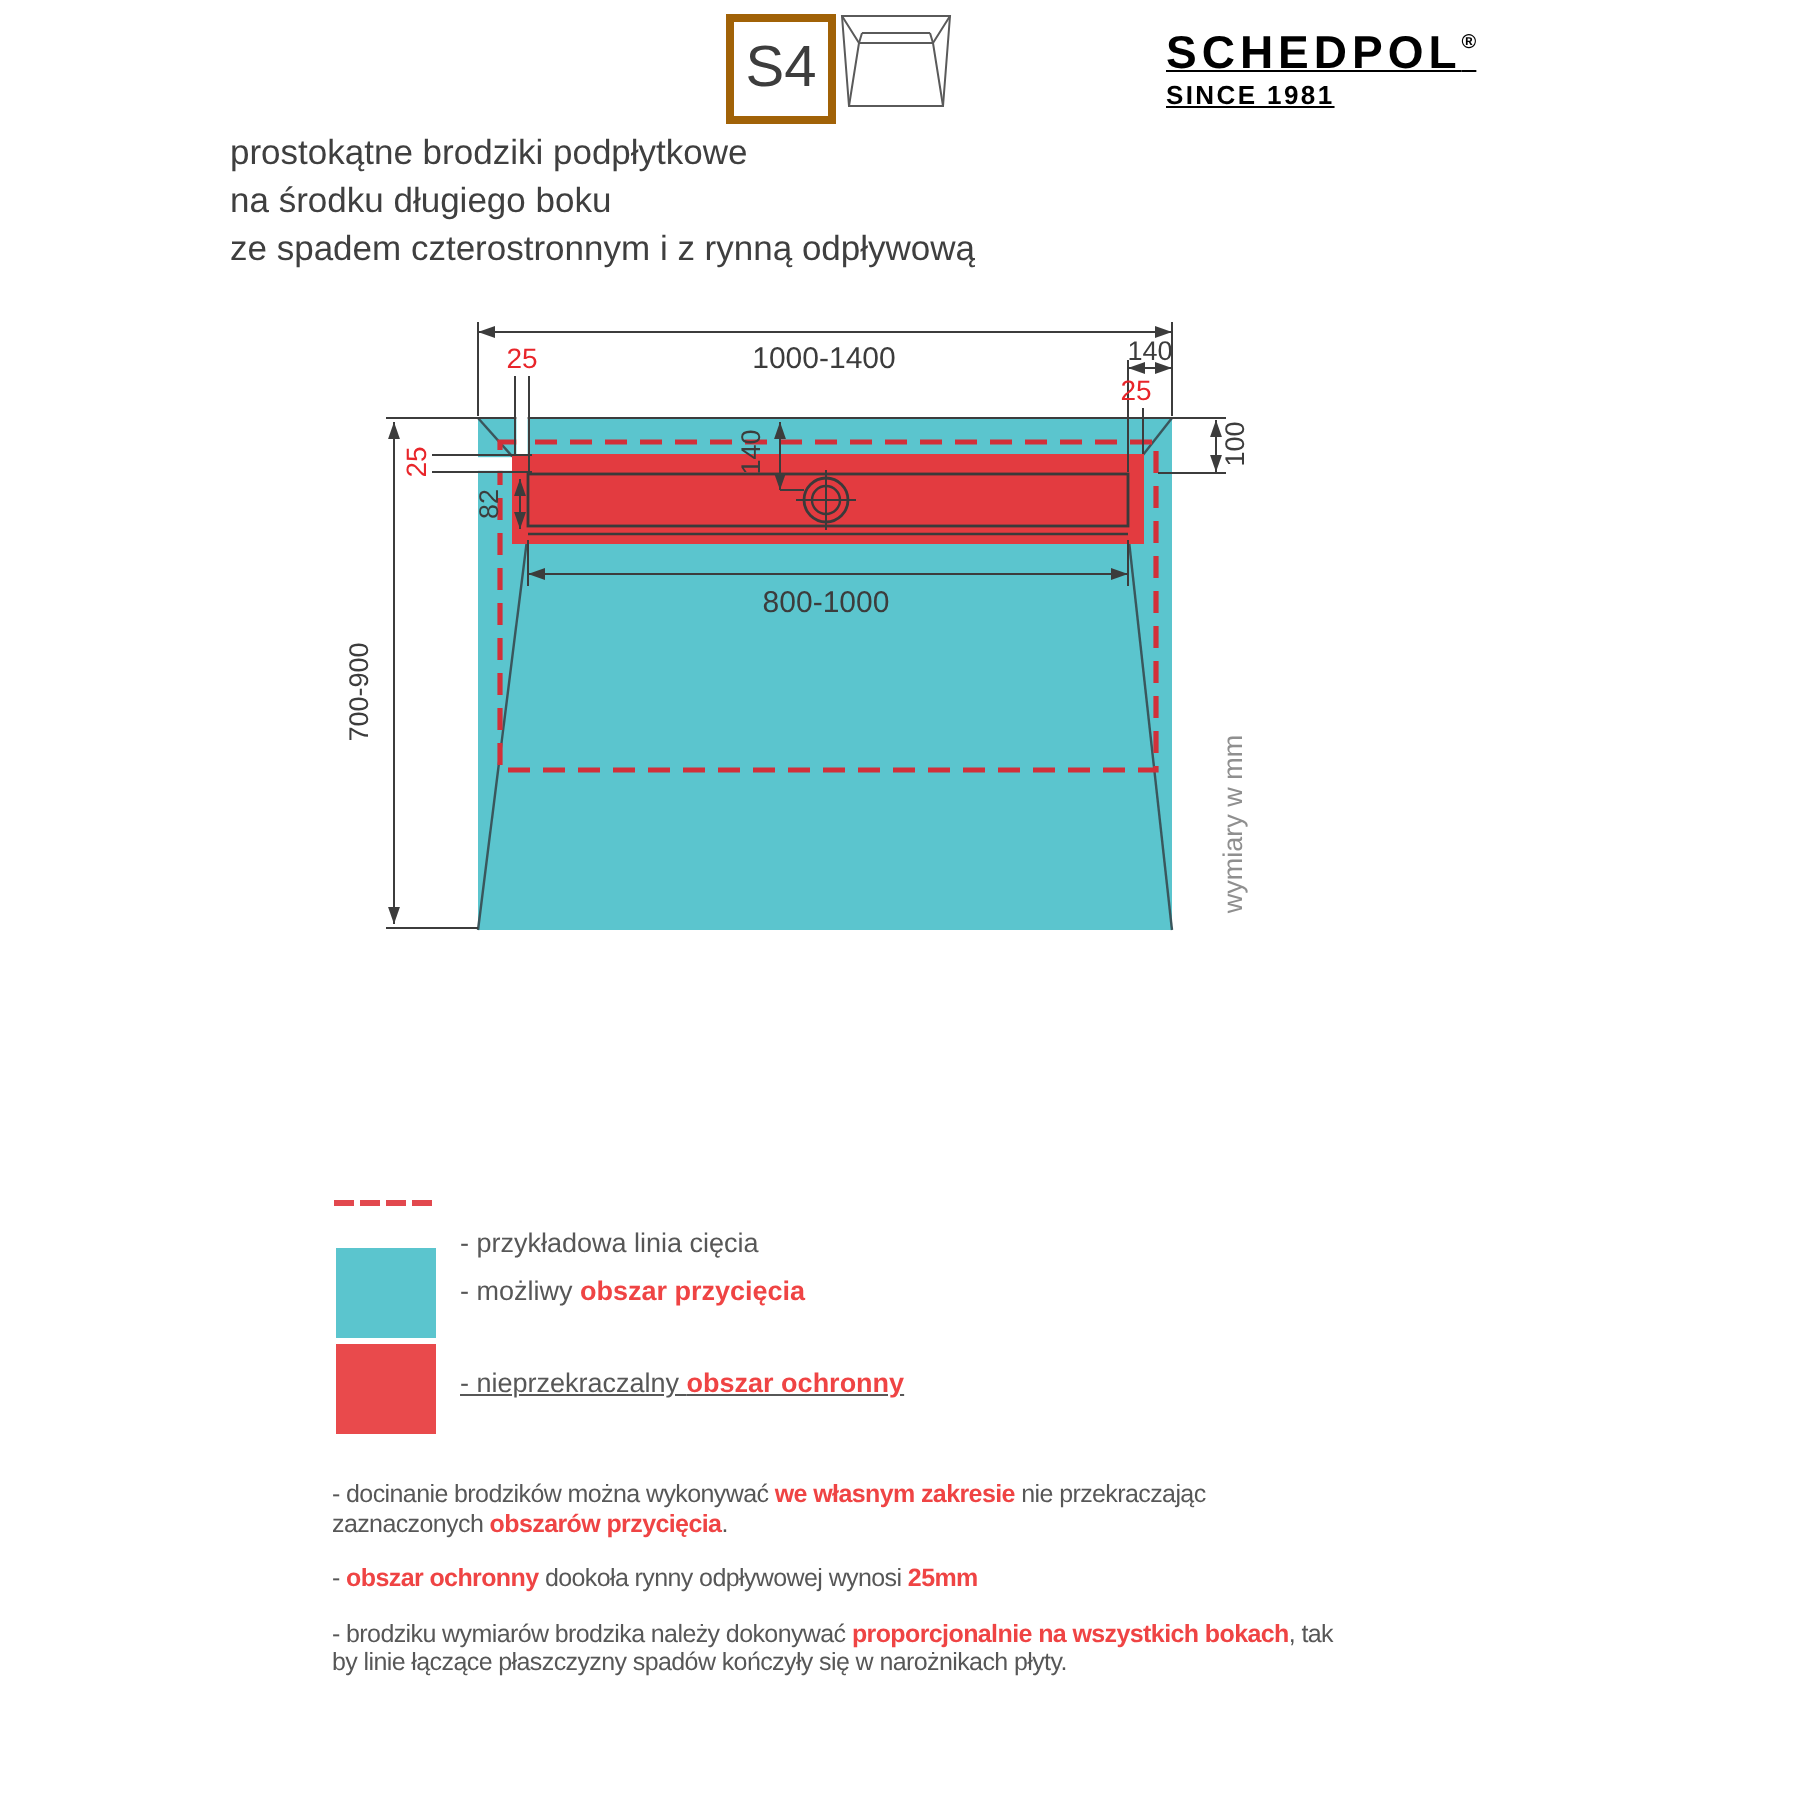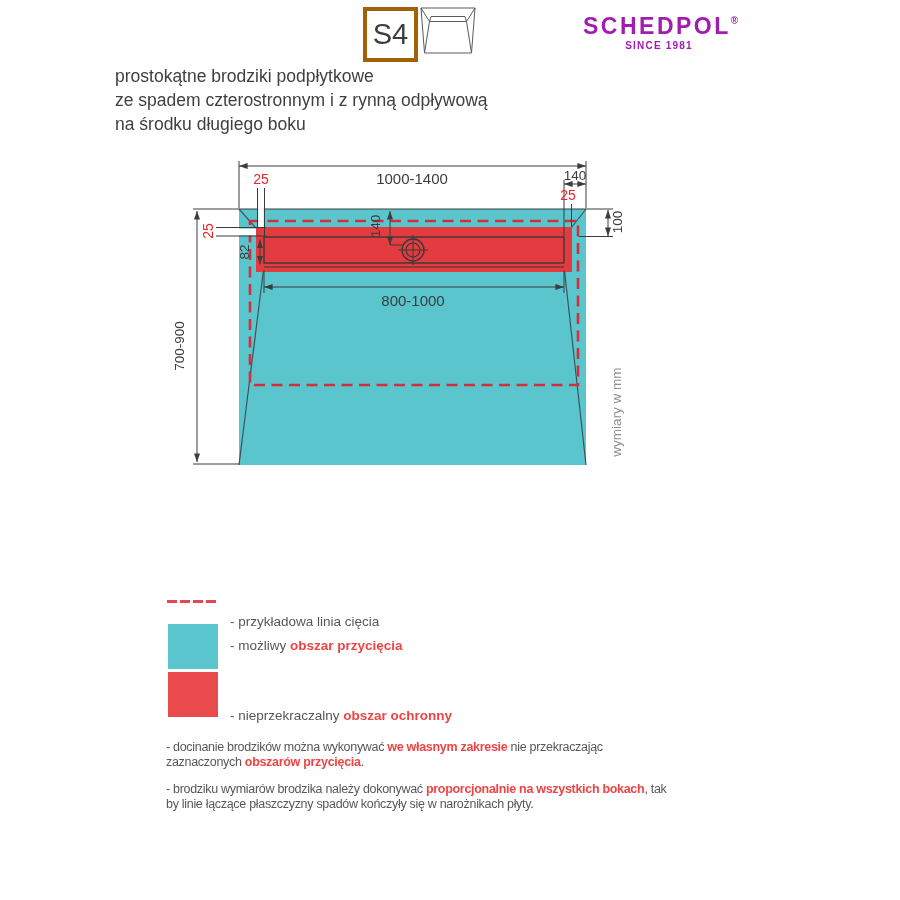--- a/index.html
+++ b/index.html
@@ -4,24 +4,24 @@
 <style>
   html,body{margin:0;padding:0;}
   body{width:900px;height:900px;background:#ffffff;position:relative;overflow:hidden;
        font-family:"Liberation Sans",sans-serif;}
   .abs{position:absolute;}
 
   
   .s4-box{left:363px;top:7px;width:47px;height:47px;border:4px solid #a16207;
           text-align:center;line-height:47px;font-size:29px;color:#3d3d3d;background:#fff;}
   .tray-icon{left:417px;top:6px;}
-  .logo{left:583px;top:13px;width:160px;color:#a21caf;}
+  .logo{left:583px;top:13px;width:160px;color:#000000;text-decoration:underline;}
   .brand{font-weight:bold;font-size:23px;letter-spacing:2.5px;}
   .reg{font-size:10px;font-weight:bold;vertical-align:10px;letter-spacing:0;}
-  .since{font-size:10px;font-weight:bold;letter-spacing:1.2px;text-align:center;
+  .since{font-size:13px;font-weight:bold;letter-spacing:1.2px;text-align:left;
          padding-right:8px;margin-top:0px;}
 
   
   .title{left:115px;top:64px;width:600px;text-align:left;color:#3f3f3f;
          font-size:17.5px;line-height:24px;}
 
   
   .diagram{left:160px;top:150px;}
   .dimt{font-size:15px;fill:#3c3c3c;}
   .dimt-s{font-size:13.5px;fill:#3c3c3c;}
@@ -29,21 +29,21 @@
   .units-t{font-size:13.5px;fill:#8f8f8f;}
 
   
   .swatch-dash{left:167px;top:600px;width:49px;height:3px;
     background:repeating-linear-gradient(90deg,#e2484e 0 10px,transparent 10px 13px);}
   .swatch-teal{left:168px;top:624px;width:50px;height:45px;background:#5bc5ce;}
   .swatch-red{left:168px;top:672px;width:50px;height:45px;background:#e94a4c;}
   .legend-text{color:#575757;font-size:13.5px;white-space:nowrap;}
   .lg1{left:230px;top:594px;margin-top:20px;}
   .lg2{left:230px;top:638px;}
-  .lg3{left:230px;top:708px;}
+  .lg3{left:230px;top:684px;text-decoration:underline;}
 
   
   .notes{left:166px;top:740px;width:505px;color:#575757;font-size:12.5px;
          line-height:14.6px;letter-spacing:-0.3px;}
   .notes p{margin:0 0 13px 0;}
   .b{font-weight:bold;color:#ef4444;}
 </style>
 </head>
 <body>
 
@@ -61,22 +61,22 @@
   </g>
 </svg>
 
 <div class="abs logo">
   <span class="brand">SCHEDPOL</span><span class="reg">®</span>
   <div class="since">SINCE 1981</div>
 </div>
 
 <div class="abs title">
   <div>prostokątne brodziki podpłytkowe</div>
+  <div>na środku długiego boku</div>
   <div>ze spadem czterostronnym i z rynną odpływową</div>
-  <div>na środku długiego boku</div>
 </div>
 
 <svg class="abs diagram" width="480" height="330" viewBox="160 150 480 330">
   <defs>
     <marker id="ar" viewBox="0 0 9 8" markerWidth="9" markerHeight="8" refX="8.6" refY="4" orient="auto-start-reverse" markerUnits="userSpaceOnUse">
       <path d="M0,1 L8.6,4 L0,7 Z" fill="#3c3c3c"></path>
     </marker>
   </defs>
 
   <rect x="239" y="209" width="347" height="256" fill="#5bc5ce"></rect>
@@ -163,14 +163,15 @@
   <span>- możliwy </span><span class="b">obszar przycięcia</span>
 </div>
 
 <div class="abs swatch-red"></div>
 <div class="abs legend-text lg3">
   <span>- nieprzekraczalny </span><span class="b">obszar ochronny</span>
 </div>
 
 <div class="abs notes">
   <p><span>- docinanie brodzików można wykonywać </span><span class="b">we własnym zakresie</span><span> nie przekraczając zaznaczonych </span><span class="b">obszarów przycięcia</span><span>.</span></p>
+  <p><span>- </span><span class="b">obszar ochronny</span><span> dookoła rynny odpływowej wynosi </span><span class="b">25mm</span></p>
   <p><span>- brodziku wymiarów brodzika należy dokonywać </span><span class="b">proporcjonalnie na wszystkich bokach</span><span>, tak by linie łączące płaszczyzny spadów kończyły się w narożnikach płyty.</span></p>
 </div>
 
 </body></html>

